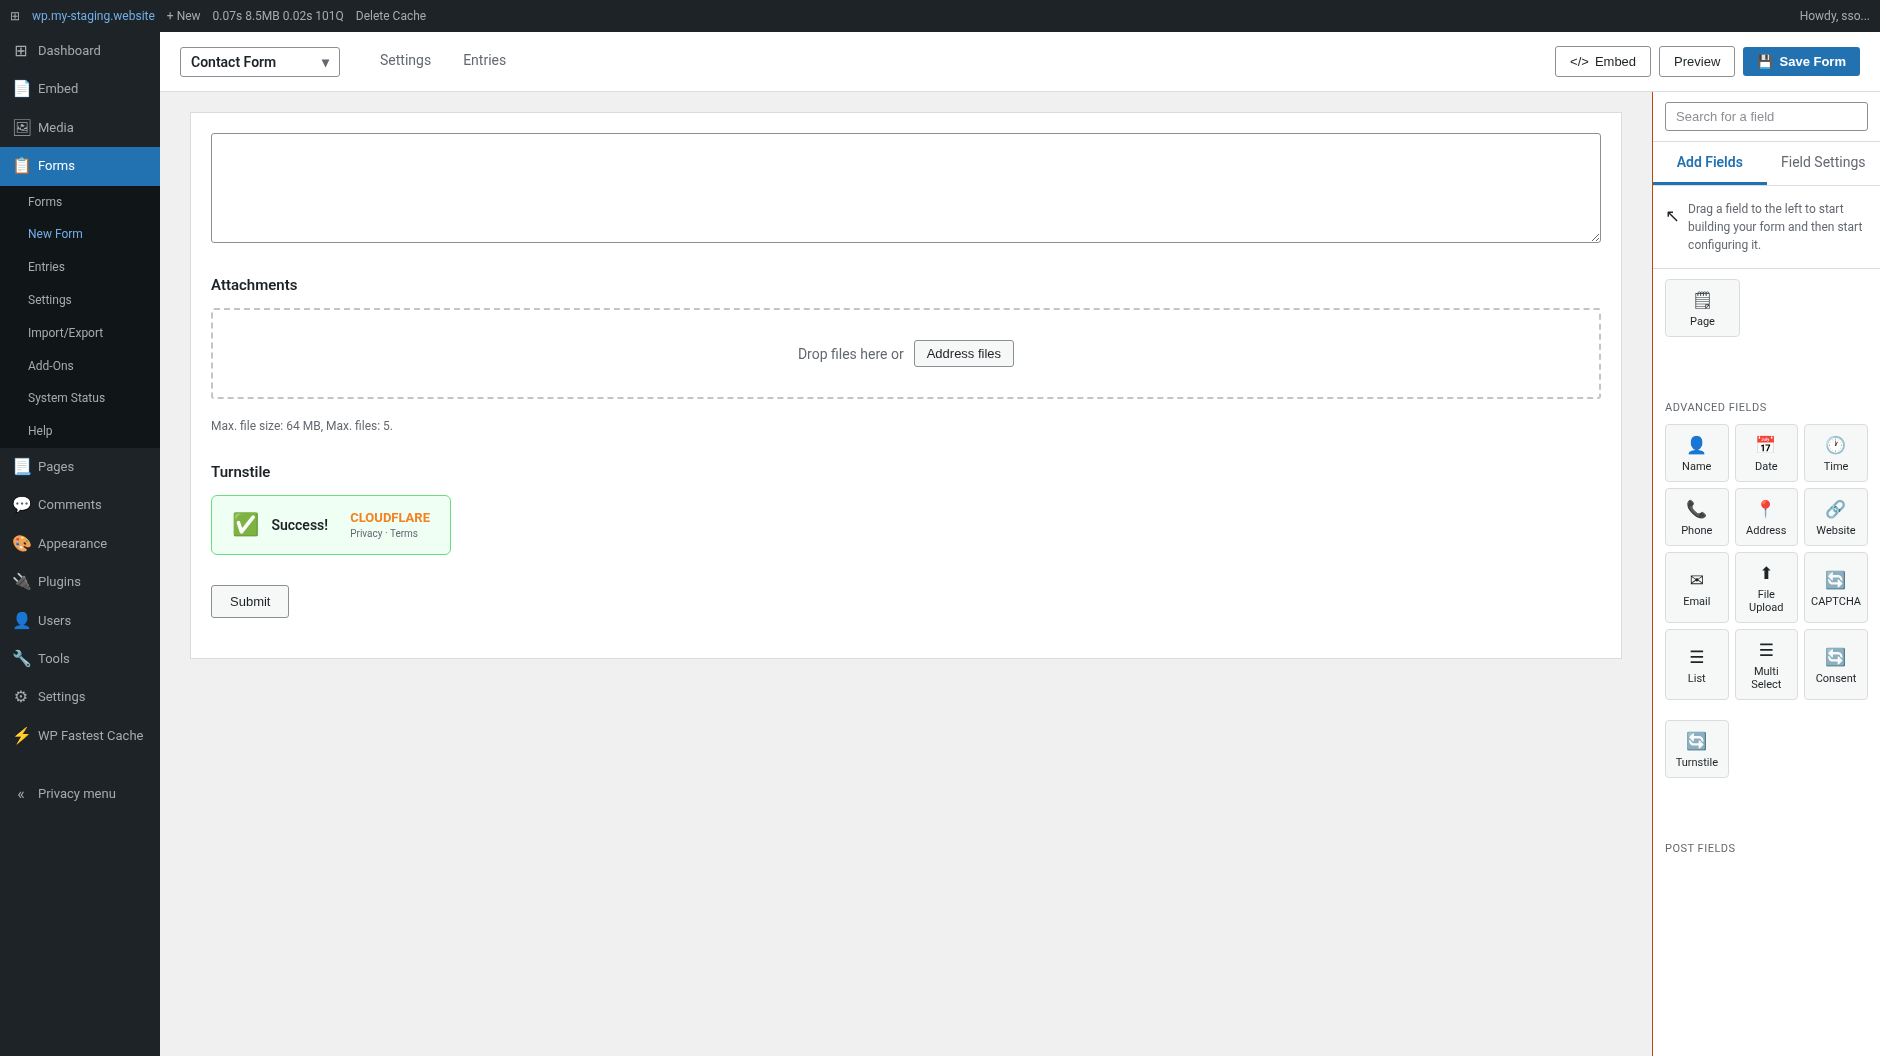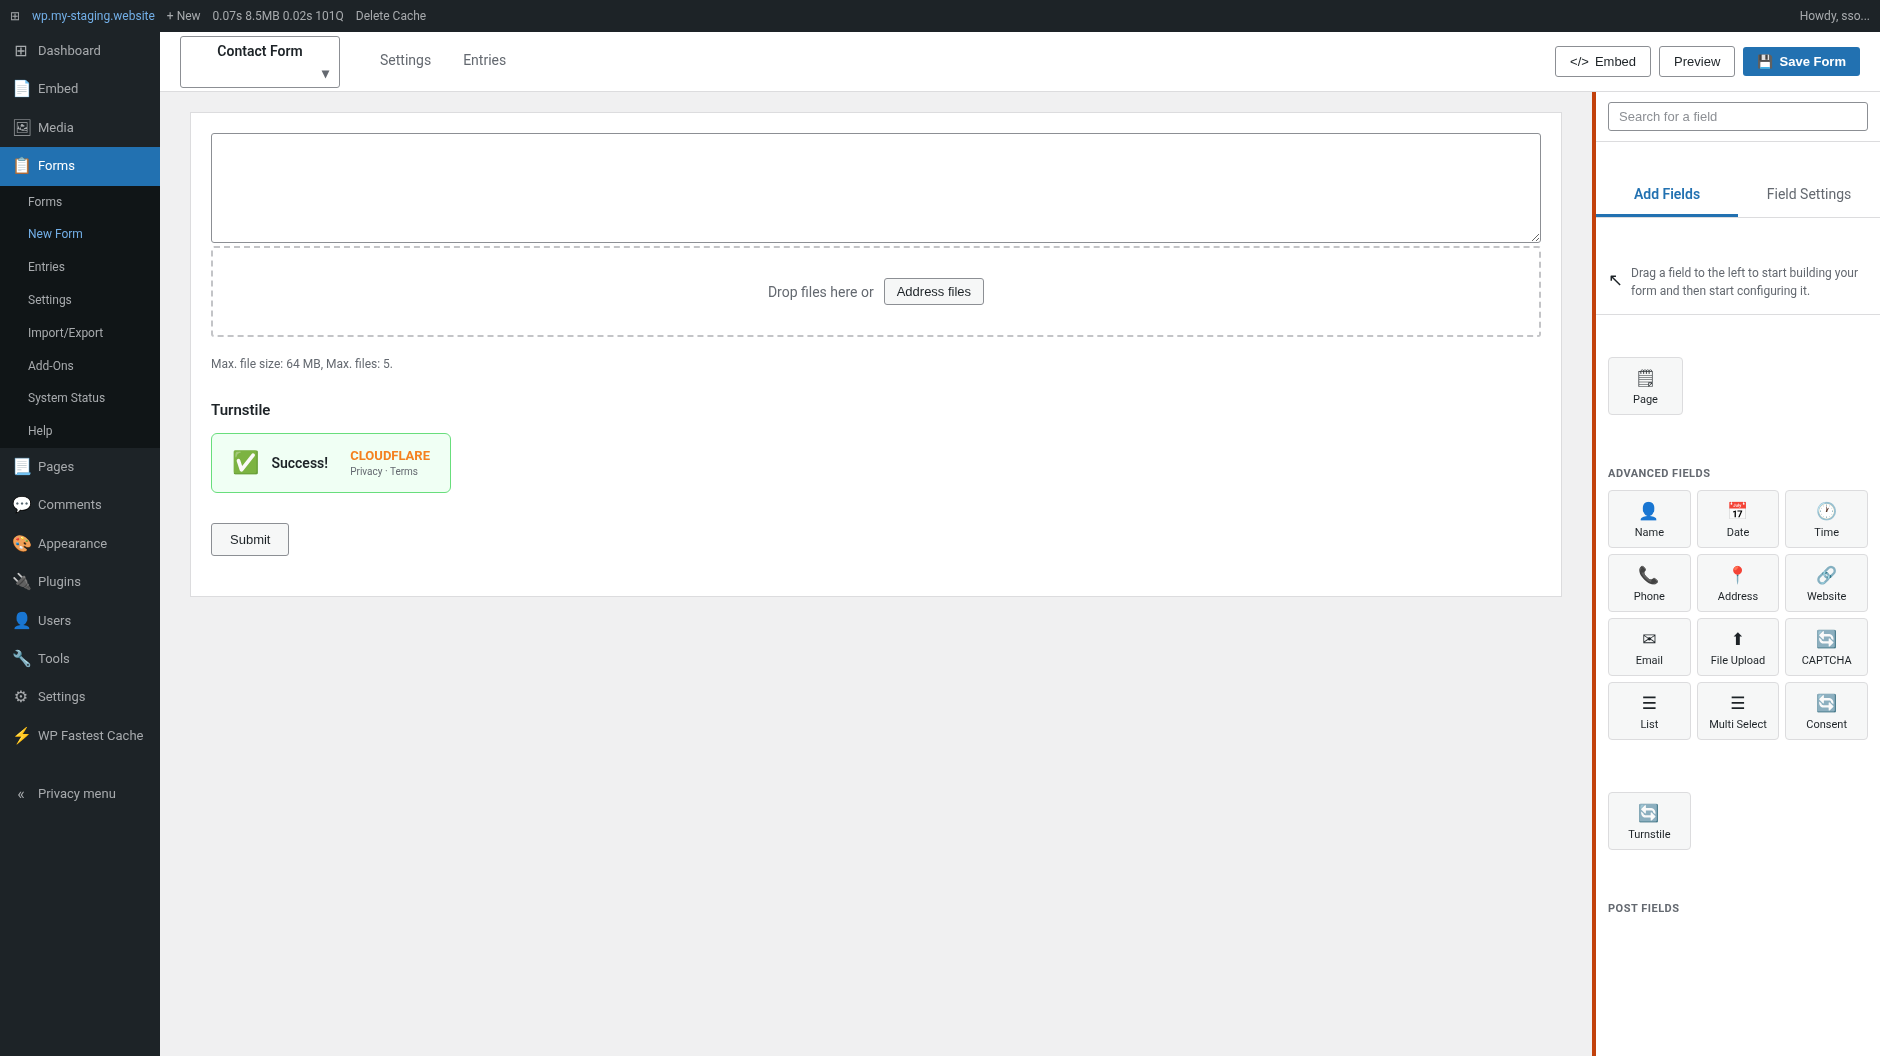--- a/index.html
+++ b/index.html
@@ -20,21 +20,21 @@
     .sidebar-item .icon { width: 18px; text-align: center; font-size: 16px; }
     .sidebar-submenu { background: #101517; }
     .sidebar-submenu .sidebar-item { padding-left: 28px; font-size: 12px; }
     .sidebar-submenu .sidebar-item.active { background: transparent; color: #72aee6; }
 
     
     .content-area { flex: 1; display: flex; flex-direction: column; overflow: hidden; background: #f0f0f1; }
 
     
     .form-header { background: #fff; border-bottom: 1px solid #dcdcde; padding: 0 20px; height: 60px; display: flex; align-items: center; gap: 16px; flex-shrink: 0; }
-    .form-title-select { display: flex; align-items: center; gap: 6px; border: 1px solid #8c8f94; border-radius: 3px; padding: 6px 10px; background: #fff; cursor: pointer; font-size: 14px; font-weight: 600; min-width: 160px; flex-direction: column; }
+    .form-title-select { display: flex; align-items: center; gap: 6px; border: 1px solid #8c8f94; border-radius: 3px; padding: 6px 10px; background: #fff; cursor: pointer; font-size: 14px; font-weight: 600; min-width: 160px; }
     .form-title-select .chevron { margin-left: auto; color: #646970; }
     .form-nav { display: flex; gap: 0; margin-left: 8px; }
     .form-nav-item { padding: 8px 16px; color: #646970; cursor: pointer; border-bottom: 3px solid transparent; font-size: 14px; }
     .header-actions { margin-left: auto; display: flex; gap: 8px; align-items: center; }
     .btn-embed { display: flex; align-items: center; gap: 6px; padding: 7px 14px; border: 1px solid #8c8f94; border-radius: 3px; background: #fff; cursor: pointer; font-size: 13px; color: #1d2327; }
     .btn-preview { padding: 7px 14px; border: 1px solid #8c8f94; border-radius: 3px; background: #fff; cursor: pointer; font-size: 13px; color: #1d2327; }
     .btn-save { display: flex; align-items: center; gap: 6px; padding: 7px 14px; border: none; border-radius: 3px; background: #2271b1; cursor: pointer; font-size: 13px; color: #fff; font-weight: 600; }
 
     
     .form-body { display: flex; flex: 1; overflow: hidden; }
@@ -56,35 +56,35 @@
     .turnstile-box { background: #f0fff4; border: 1px solid #68de7c; border-radius: 6px; padding: 14px 20px; display: flex; align-items: center; gap: 12px; width: 240px; }
     .success-icon { color: #00a32a; font-size: 22px; }
     .turnstile-label { font-size: 14px; font-weight: 600; color: #1d2327; flex: 1; }
     .cloudflare-logo { font-size: 10px; color: #646970; line-height: 1.3; }
     .cloudflare-logo .cf-name { font-size: 13px; font-weight: 700; color: #f4811f; }
 
     
     .btn-submit { padding: 8px 18px; border: 1px solid #8c8f94; border-radius: 3px; background: #f6f7f7; cursor: pointer; font-size: 13px; color: #1d2327; margin-top: 30px; }
 
     
-    .right-panel { width: 288px; background: #fff; border-left: 4px solid #c2410c; display: flex; flex-direction: column; flex-shrink: 0; overflow-y: auto; gap: 32px; }
+    .right-panel { width: 228px; background: #fff; border-left: 1px solid #c2410c; display: flex; flex-direction: column; flex-shrink: 0; overflow-y: auto; }
     .right-panel-tabs { display: flex; border-bottom: 1px solid #dcdcde; }
     .right-tab { flex: 1; text-align: center; padding: 12px 6px; font-size: 14px; cursor: pointer; color: #646970; border-bottom: 3px solid transparent; }
     .right-tab.active { color: #2271b1; border-bottom-color: #2271b1; font-weight: 600; }
     .search-field-wrap { padding: 10px 12px; border-bottom: 1px solid #dcdcde; }
     .search-field-input { width: 100%; border: 1px solid #8c8f94; border-radius: 3px; padding: 6px 10px; font-size: 13px; color: #1d2327; background: #fff; }
     .search-field-input::placeholder { color: #8c8f94; }
 
     
     .drag-hint { display: flex; align-items: flex-start; gap: 8px; padding: 14px 12px; color: #646970; font-size: 12px; line-height: 1.5; border-bottom: 1px solid #dcdcde; }
     .cursor-icon { font-size: 18px; margin-top: 2px; color: #1d2327; }
 
     
     .fields-section { padding: 10px 12px; }
-    .fields-section-title { font-size: 11px; font-weight: 700; color: #646970; text-transform: uppercase; letter-spacing: 0.5px; margin-bottom: 10px; }
+    .fields-section-title { font-size: 11px; font-weight: 400; color: #646970; text-transform: uppercase; letter-spacing: 0.5px; margin-bottom: 10px; margin-top: 44px; }
     .fields-grid { display: grid; grid-template-columns: repeat(3, 1fr); gap: 6px; }
     .field-item { display: flex; flex-direction: column; align-items: center; justify-content: center; gap: 5px; padding: 10px 6px 8px; border: 1px solid #dcdcde; border-radius: 4px; cursor: pointer; background: #f6f7f7; text-align: center; font-size: 11px; color: #1d2327; }
     .field-icon { font-size: 17px; color: #1d2327; }
 
     
     .page-field-item { display: flex; flex-direction: column; align-items: center; justify-content: center; gap: 5px; padding: 10px 6px 8px; border: 1px solid #dcdcde; border-radius: 4px; cursor: pointer; background: #f6f7f7; text-align: center; font-size: 11px; color: #1d2327; width: 75px; }
   </style>
 </head>
 <body>
 
@@ -205,20 +205,21 @@
     </div>
 
     <div class="form-body">
 
       <div class="form-canvas">
         <div class="form-canvas-inner">
           
           <textarea class="textarea-field" style=""></textarea>
 
           
+          <div class="section-heading">Attachments</div>
           <div class="file-upload-area">
             <span>Drop files here or</span>
             <button class="btn-select-files">Address files</button>
           </div>
           <div class="file-hint">Max. file size: 64 MB, Max. files: 5.</div>
 
           
           <div class="section-heading">Turnstile</div>
           <div class="turnstile-box">
             <span class="success-icon">✅</span>

